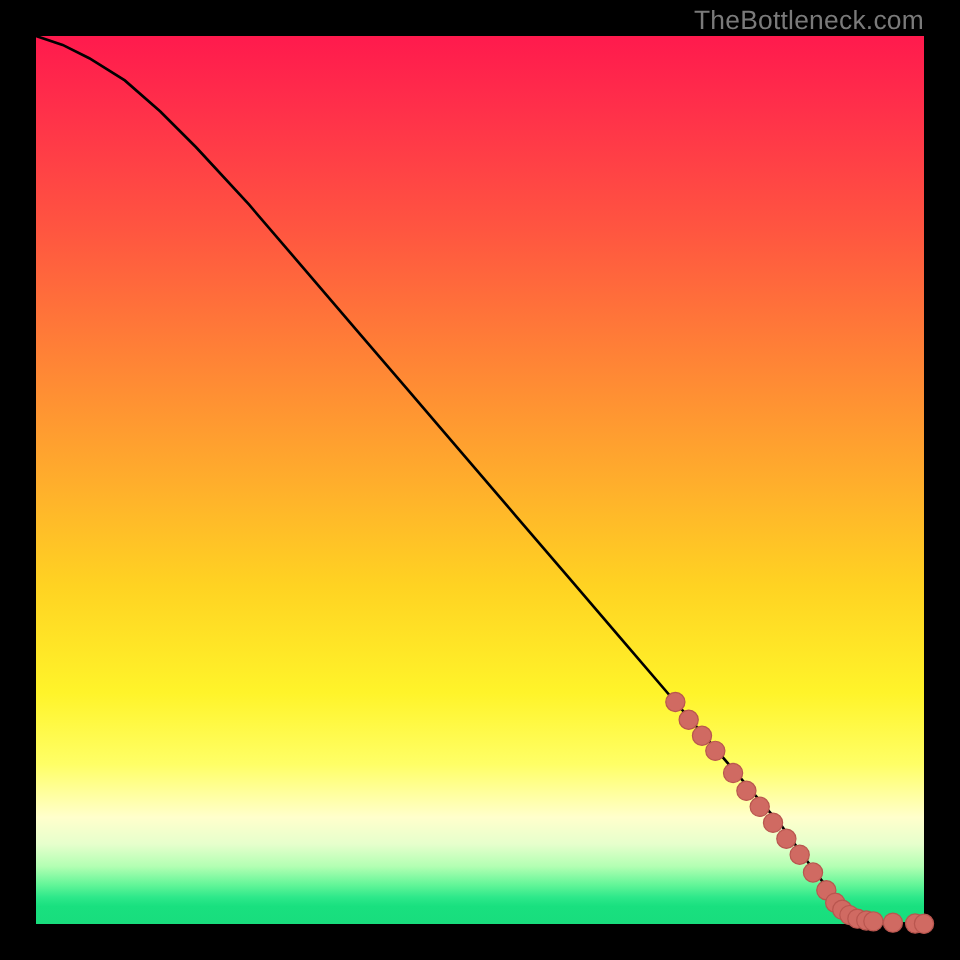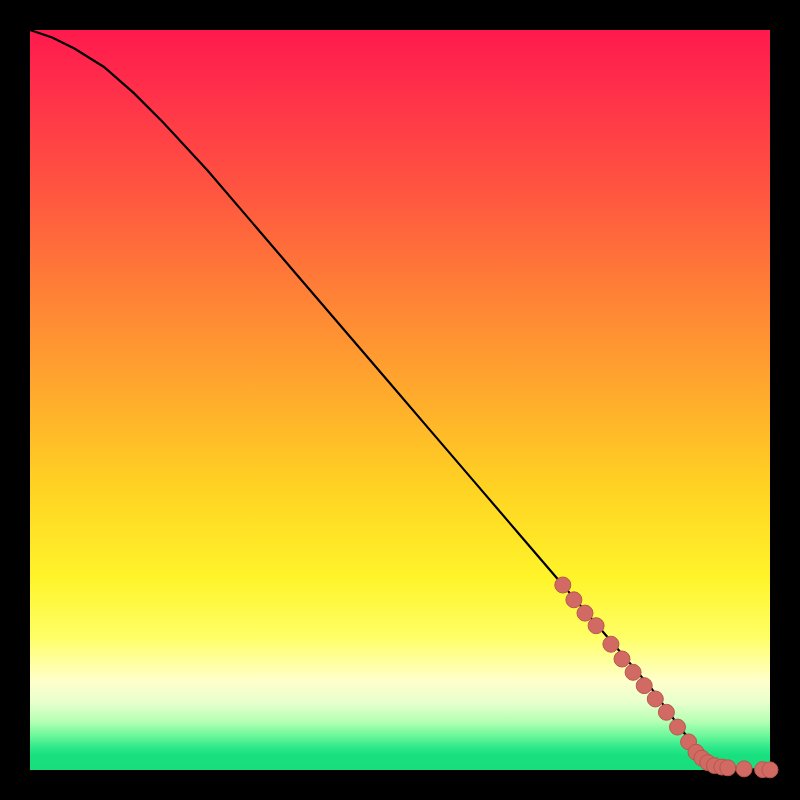--- a/index.html
+++ b/index.html
@@ -57,20 +57,21 @@
     top: 0;
     width: 740px;
     height: 740px;
     overflow: visible;
   }
 </style>
 </head>
 <body>
 
 <div class="frame">
+  <div class="watermark">TheBottleneck.com</div>
   <div class="plot">
     <svg class="overlay" viewBox="0 0 740 740">
       <path id="curve-path" fill="none" stroke="#000000" stroke-width="2.2" stroke-linecap="round" d="M0.00 0.00 L22.20 7.40 L44.40 18.50 L74.00 37.00 L103.60 62.90 L133.20 92.50 L177.60 140.60 L222.00 192.40 L266.40 244.20 L310.80 296.00 L355.20 347.80 L399.60 399.60 L444.00 451.40 L488.40 503.20 L532.80 555.00 L577.20 606.80 L621.60 658.60 L651.20 699.30 L666.00 717.80 L680.80 728.90 L695.60 735.56 L710.40 738.52 L725.20 739.63 L740.00 740.00"></path>
       <g id="markers">
           <circle cx="532.80" cy="555.00" r="8" fill="#d06a62" stroke="#b9564f" stroke-width="1"></circle>
           <circle cx="543.90" cy="569.80" r="8" fill="#d06a62" stroke="#b9564f" stroke-width="1"></circle>
           <circle cx="555.00" cy="583.12" r="8" fill="#d06a62" stroke="#b9564f" stroke-width="1"></circle>
           <circle cx="566.10" cy="595.70" r="8" fill="#d06a62" stroke="#b9564f" stroke-width="1"></circle>
           <circle cx="580.90" cy="614.20" r="8" fill="#d06a62" stroke="#b9564f" stroke-width="1"></circle>
           <circle cx="592.00" cy="629.00" r="8" fill="#d06a62" stroke="#b9564f" stroke-width="1"></circle>

